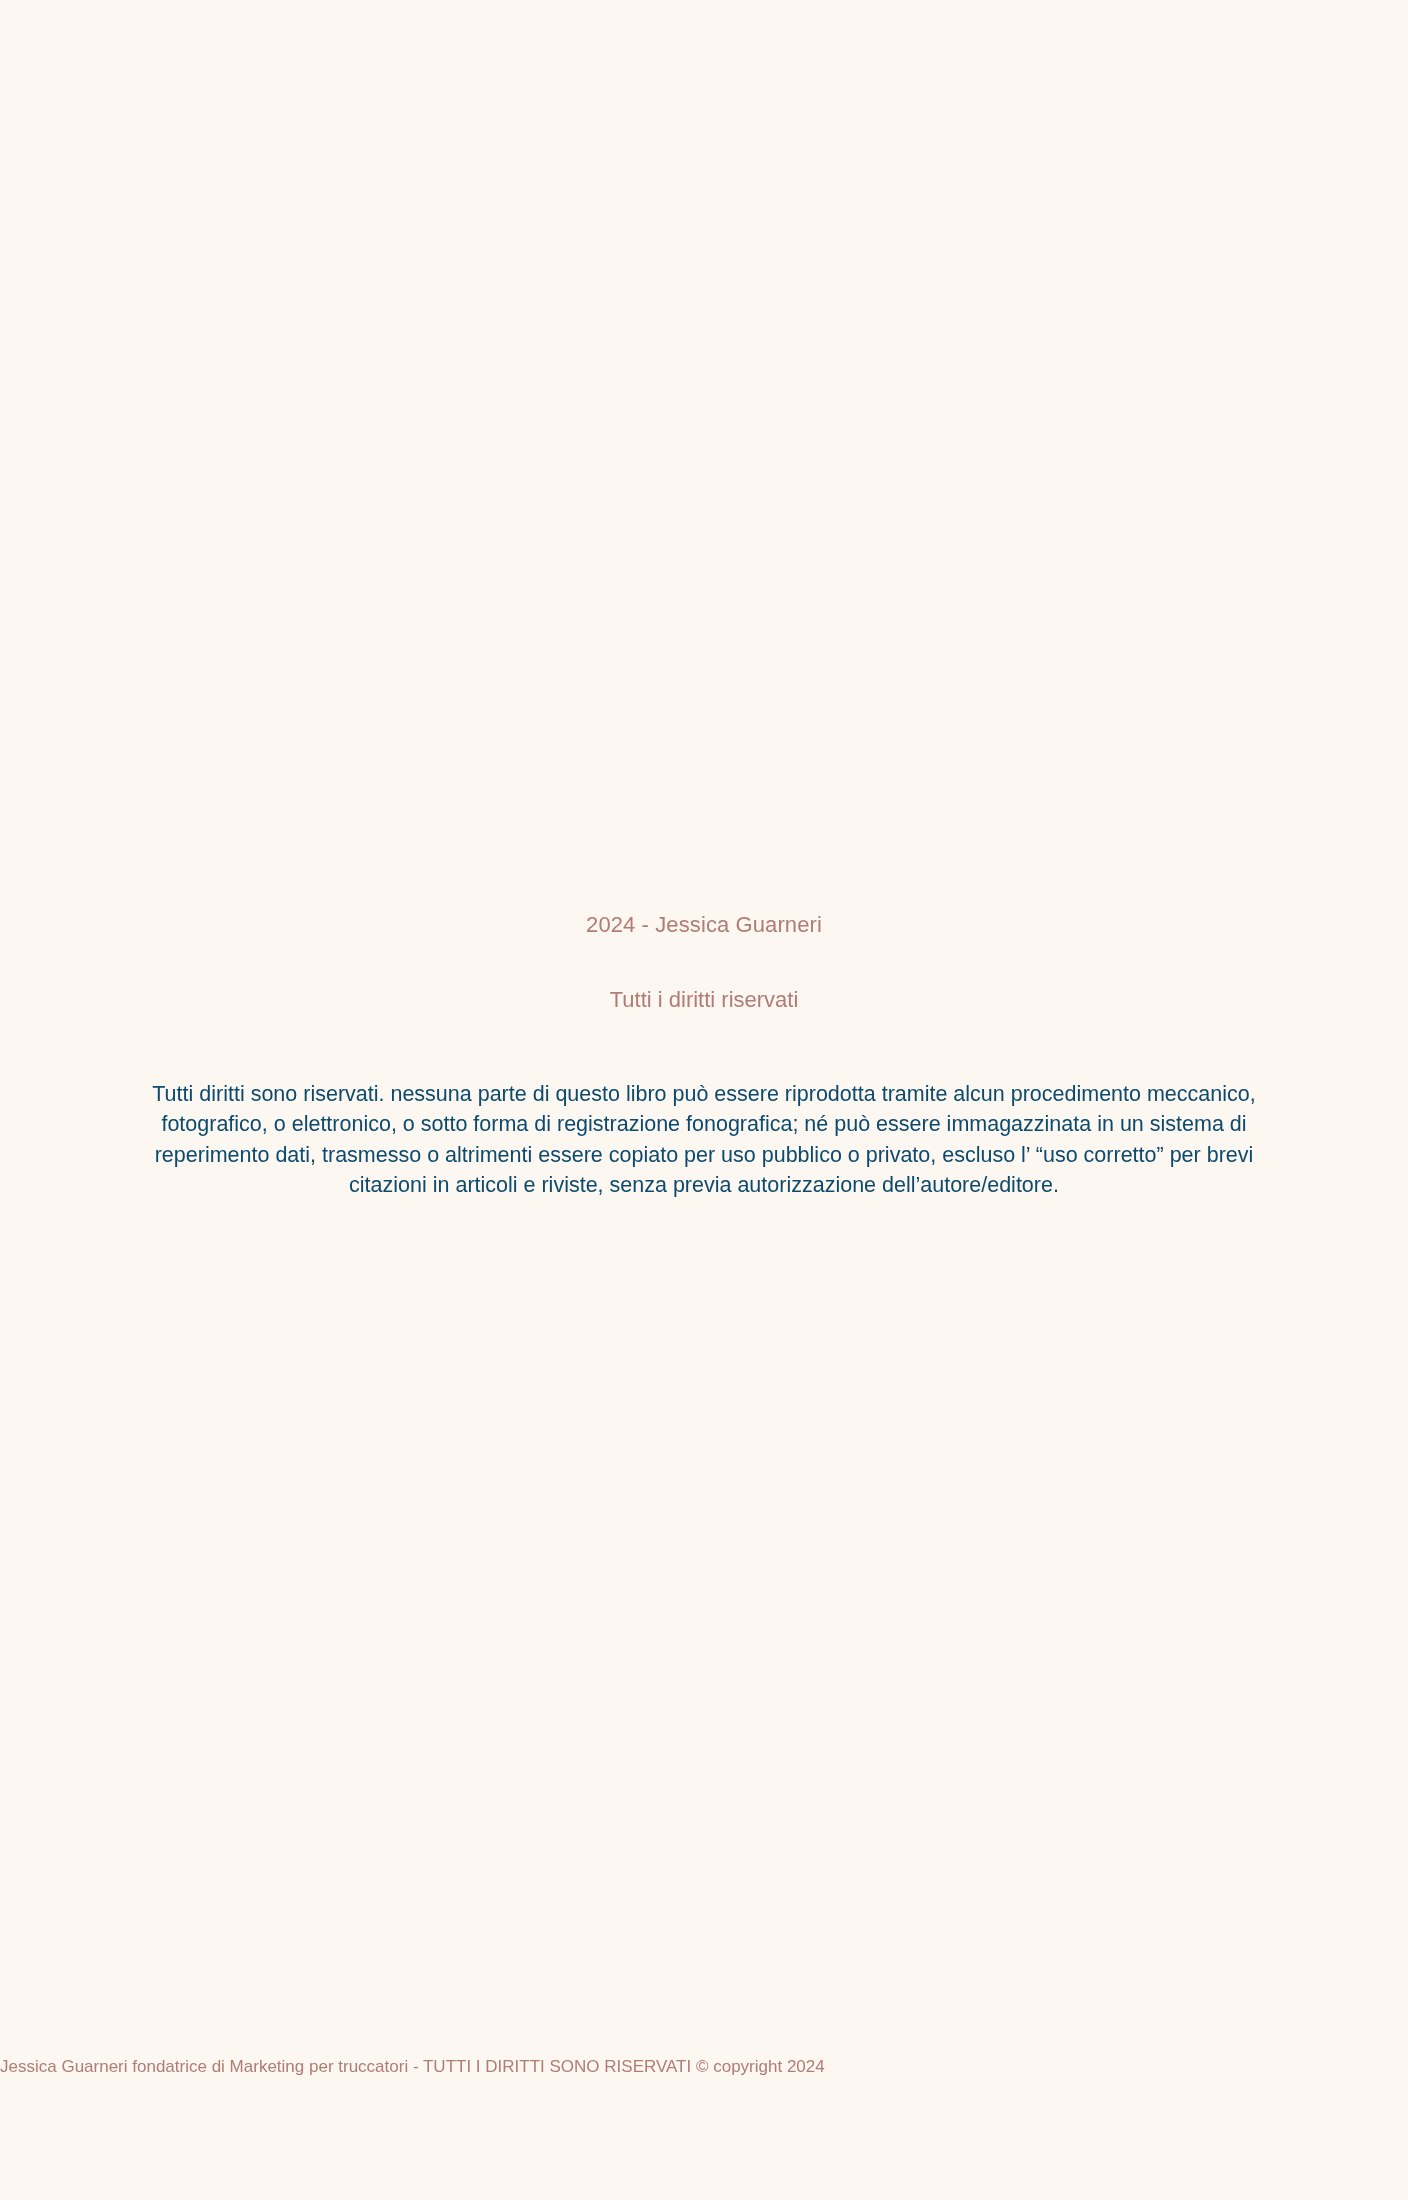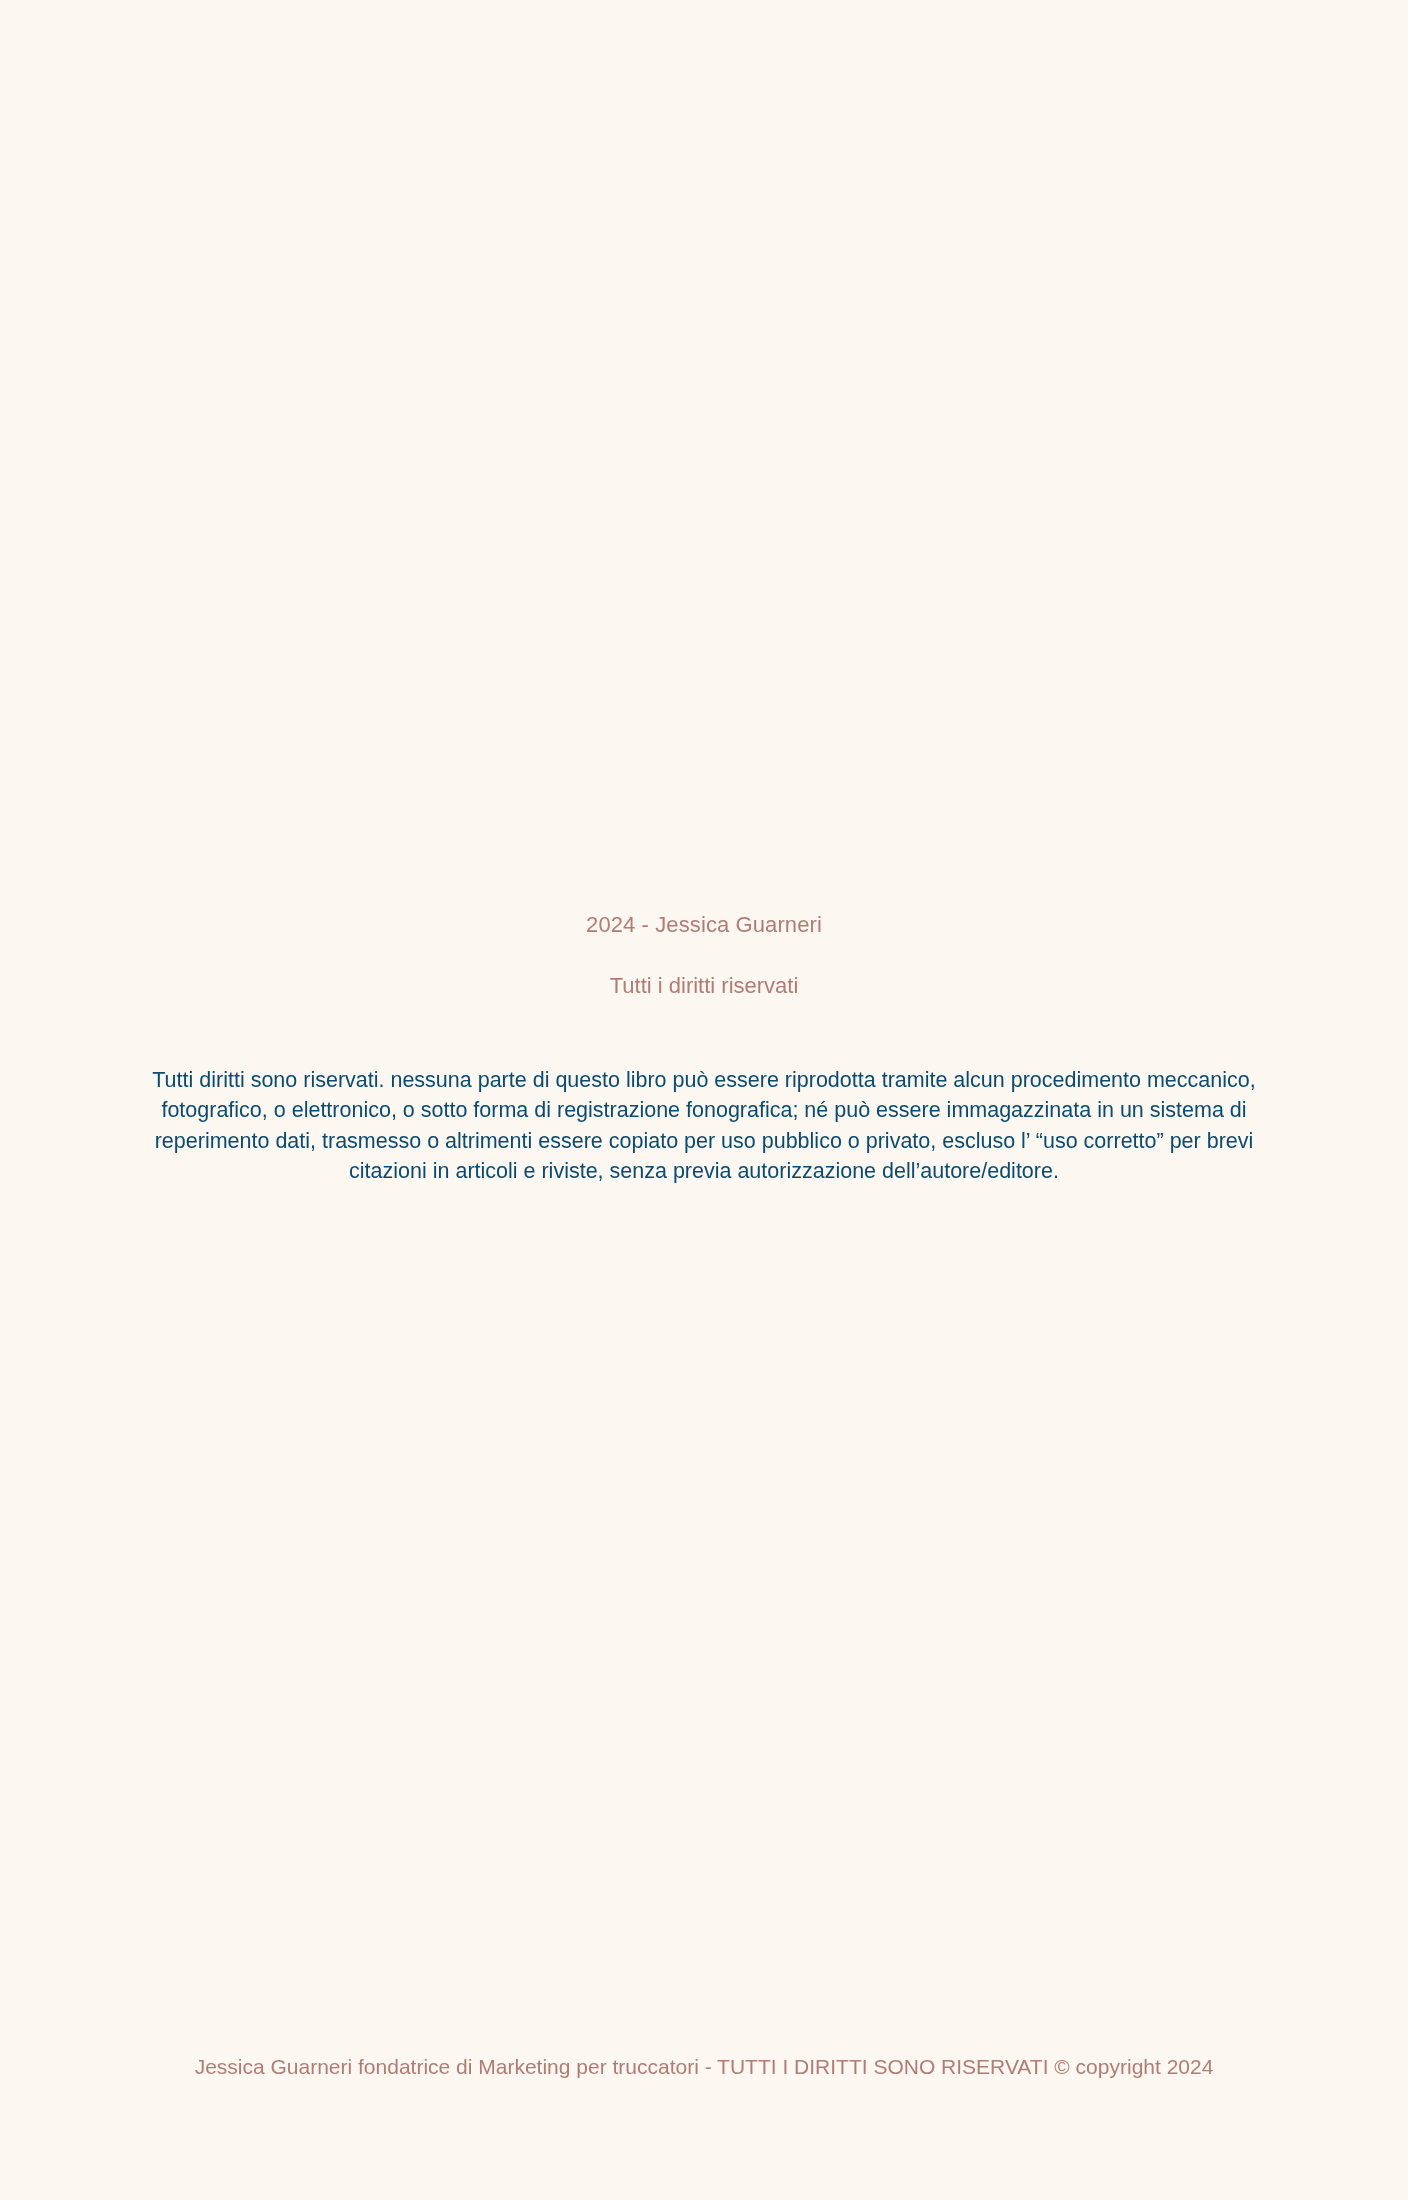--- a/index.html
+++ b/index.html
@@ -28,21 +28,21 @@
     width: 1408px;
     text-align: center;
   }
   .line-pair {
     font-size: 22px;
     line-height: 30.5px;
     color: #b07c75;
     letter-spacing: 0.1px;
   }
   .rights-line {
-    margin-top: 30px;
+    margin-top: 44px;
     font-size: 22px;
     line-height: 30px;
     color: #b07c75;
   }
   .opera-line {
     margin-top: 29px;
     font-size: 22px;
     line-height: 30px;
     color: #b07c75;
   }
@@ -53,22 +53,22 @@
     font-size: 21.5px;
     line-height: 30.5px;
     color: #0c4a6e;
     text-align: center;
   }
   .footer {
     position: absolute;
     top: 2052px;
     left: 0;
     width: 1408px;
-    text-align: center;
-    font-size: 21px;
+    text-align: left;
+    font-size: 17px;
     line-height: 30px;
     color: #b07c75;
   }
 </style>
 </head>
 <body>
 
 <div class="page">
 
   <div class="copyright-block">

